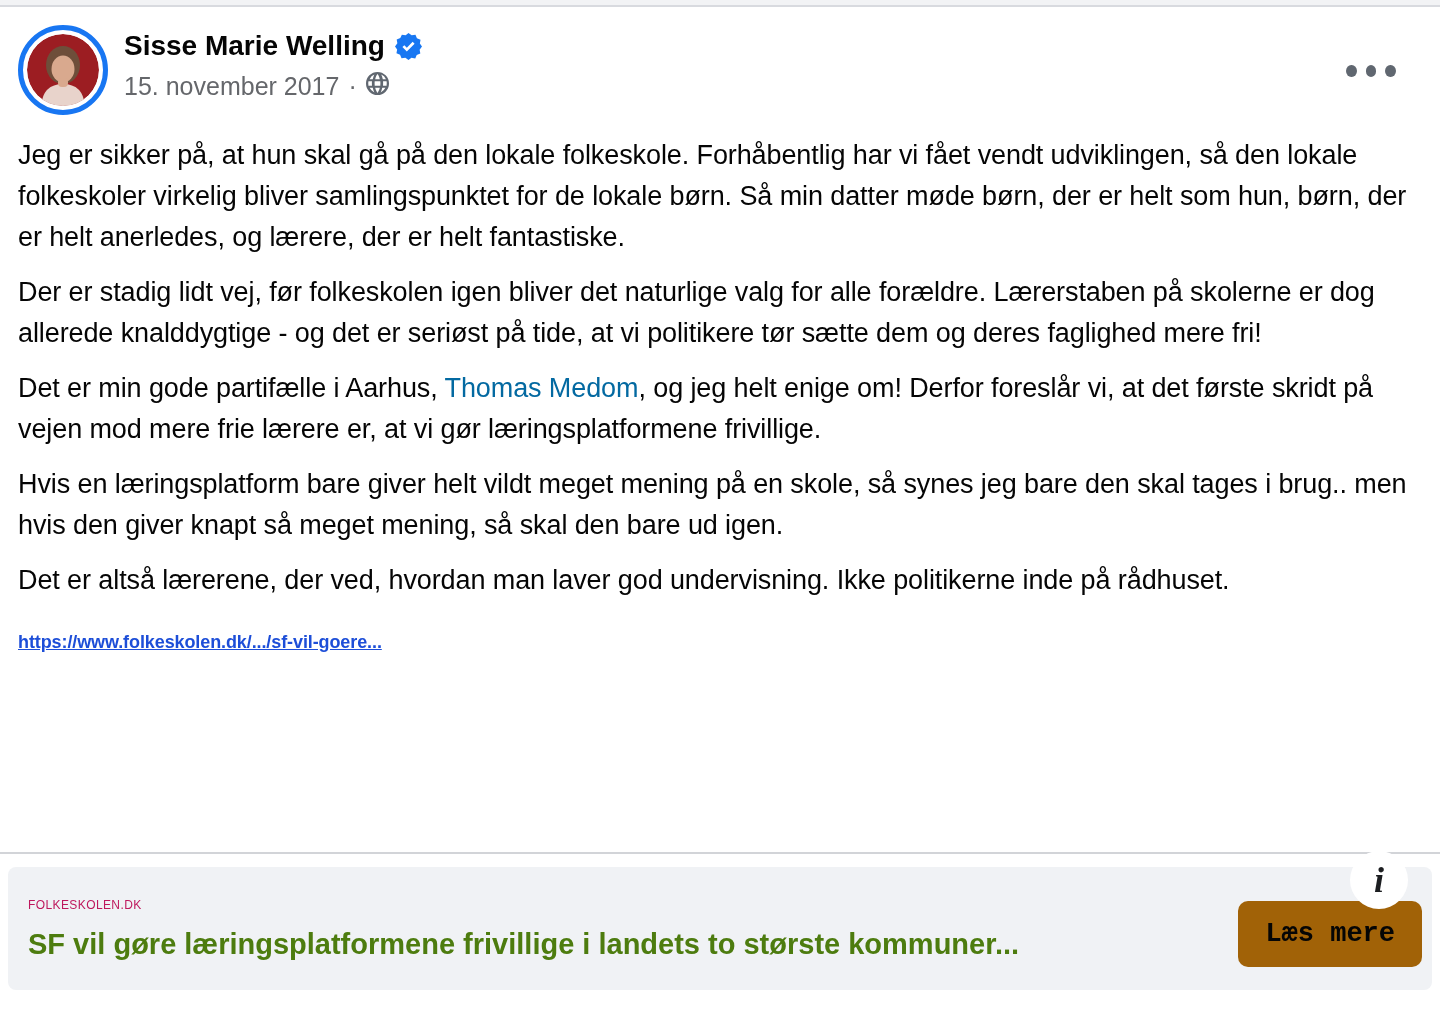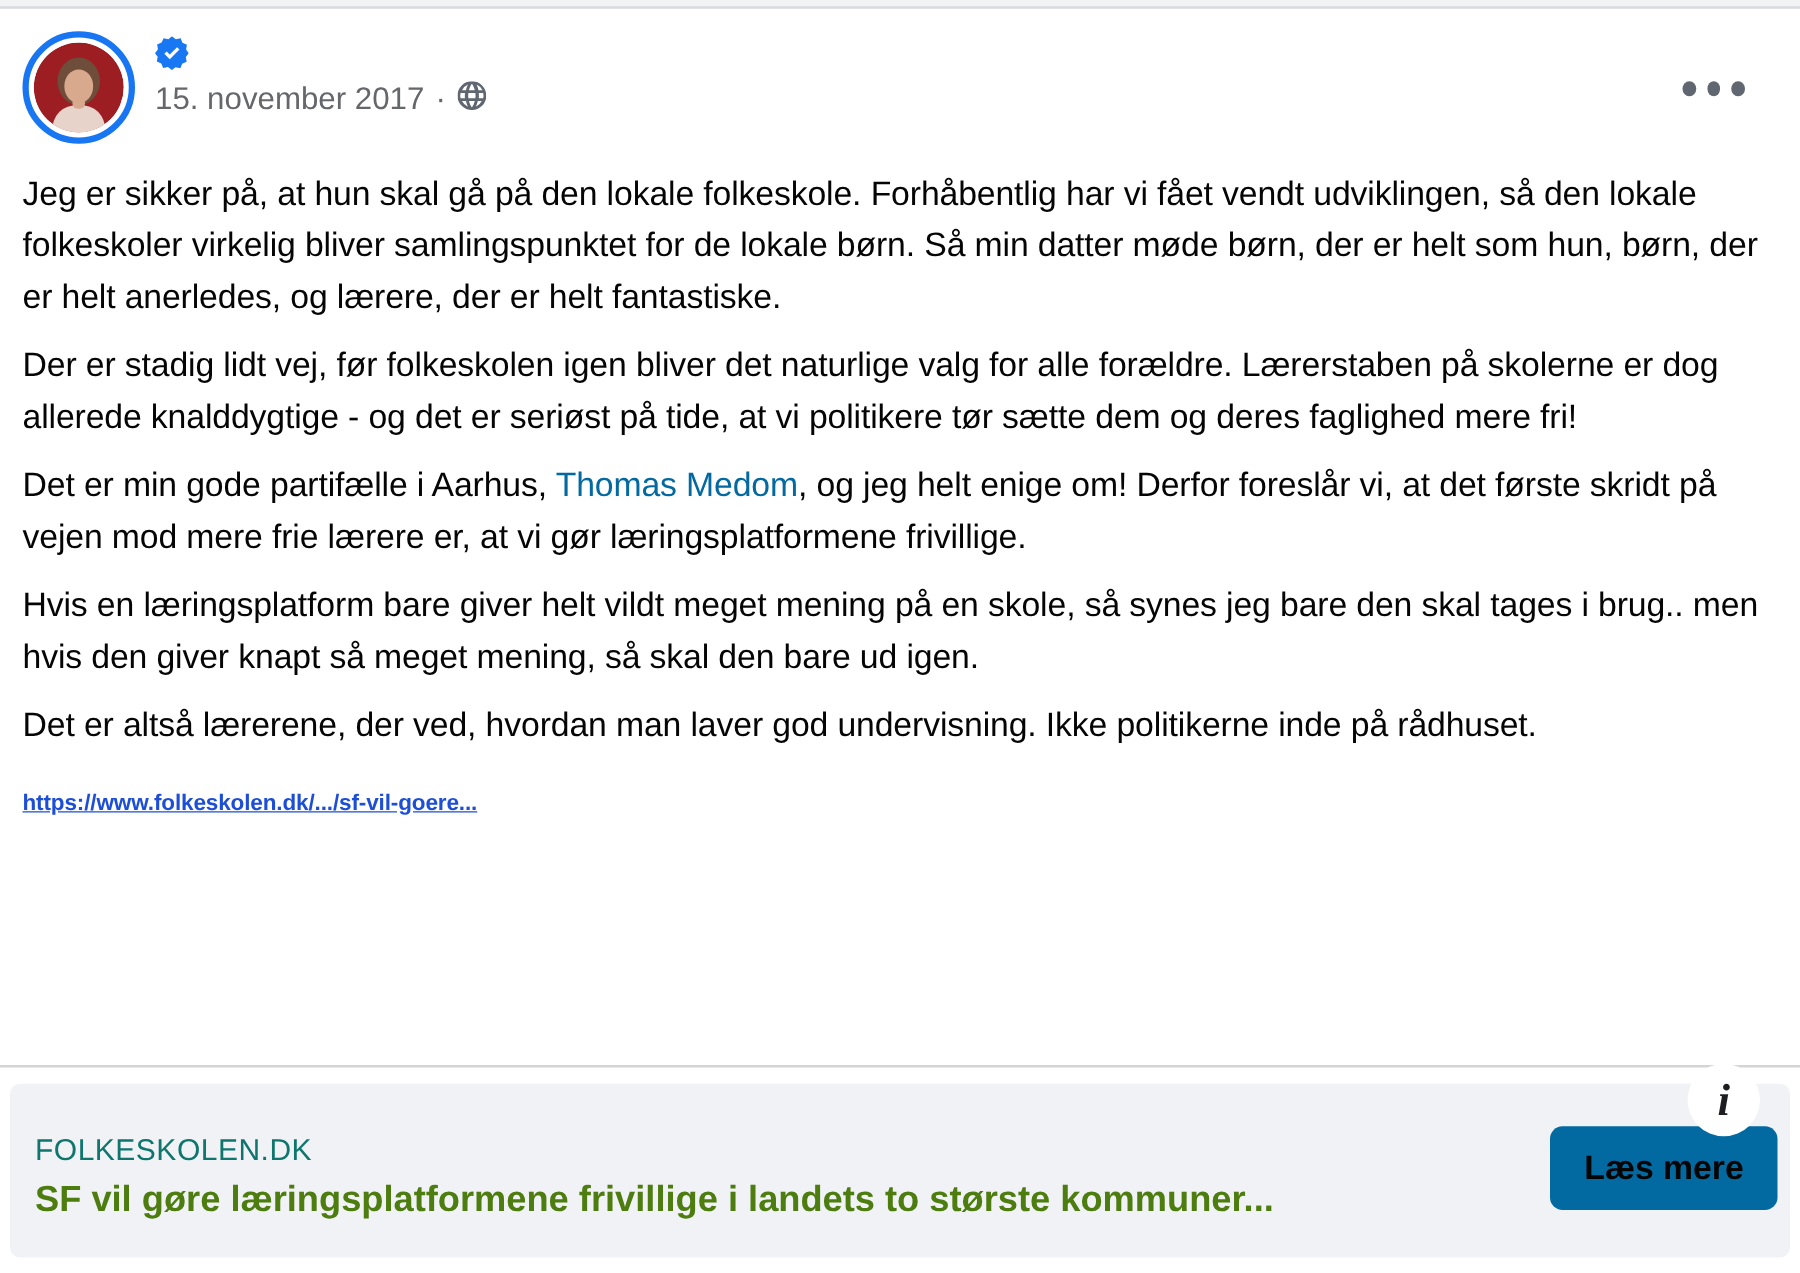--- a/index.html
+++ b/index.html
@@ -52,26 +52,26 @@
 
   
   .attachment { position: absolute; left: 0; right: 0; top: 852px; }
   .attachment-divider { height: 2px; background: #d2d4d8; }
   .link-card {
     position: relative; margin: 13px 8px 0 8px;
     background: #f0f2f5; border-radius: 8px;
     padding: 26px 240px 28px 20px;
     cursor: pointer;
   }
-  .link-domain { font-size: 24px; line-height: 24px; color: #0f766e; letter-spacing: 0.4px; margin-top: 16px; }
+  .link-domain { font-size: 12px; line-height: 24px; color: #be185d; letter-spacing: 0.4px; }
   .link-title { margin-top: 9px; font-size: 29px; line-height: 36px; font-weight: bold; color: #4d7c0f; }
   .read-more-btn {
     position: absolute; right: 10px; top: 34px;
-    background: #0369a1; border: none; border-radius: 10px;
-    font-family: Liberation Sans, sans-serif;
+    background: #a16207; border: none; border-radius: 10px;
+    font-family: Liberation Mono, monospace;
     font-size: 27px; font-weight: bold; color: #050505;
     padding: 18px 27px; cursor: pointer;
   }
   .info-circle {
     position: absolute; right: 24px; top: -16px;
     width: 58px; height: 58px; border-radius: 50%;
     background: #ffffff; border: none;
     display: flex; align-items: center; justify-content: center;
     cursor: pointer;
   }
@@ -93,20 +93,21 @@
       <svg class="avatar-photo" viewBox="0 0 72 72" aria-hidden="true">
         <circle cx="36" cy="36" r="36" fill="#9c1d22"></circle>
         <ellipse cx="36" cy="31" rx="17" ry="19" fill="#6e4e3a"></ellipse>
         <ellipse cx="36" cy="35" rx="11.5" ry="13.5" fill="#d9a98e"></ellipse>
         <path d="M14 72 Q16 50 36 50 Q56 50 58 72 Z" fill="#e8d3cb"></path>
         <rect x="31" y="44" width="10" height="9" rx="4" fill="#d9a98e"></rect>
       </svg>
     </div>
     <div class="header-info">
       <div class="name-row">
+        <span class="name">Sisse Marie Welling</span>
         <svg class="badge" viewBox="0 0 24 24" aria-hidden="true">
           <path fill="#1877f2" d="M12 0l2.8 2.1 3.4-.6 1.3 3.2 3.2 1.3-.6 3.4L24 12l-2.1 2.8.6 3.4-3.2 1.3-1.3 3.2-3.4-.6L12 24l-2.8-2.1-3.4.6-1.3-3.2-3.2-1.3.6-3.4L0 12l2.1-2.8-.6-3.4 3.2-1.3L6.1 1.5l3.4.6L12 0z"></path>
           <path fill="#ffffff" d="M10.5 16.4 6.6 12.5l1.7-1.7 2.2 2.2 5.2-5.2 1.7 1.7-6.9 6.9z"></path>
         </svg>
       </div>
       <div class="date-row">
         <span>15. november 2017</span>
         <span>·</span>
         <svg class="globe" viewBox="0 0 16 16" aria-hidden="true">
           <path fill="#606770" d="M8 0a8 8 0 1 0 0 16A8 8 0 0 0 8 0zm5.9 5h-2.2c-.25-1.2-.62-2.3-1.1-3.2A6.65 6.65 0 0 1 13.9 5zM8 1.4c.7.95 1.3 2.15 1.6 3.6H6.4C6.7 3.55 7.3 2.35 8 1.4zM1.7 9.5a6.7 6.7 0 0 1 0-3h2.45a14.6 14.6 0 0 0 0 3H1.7zm.8 1.5h2.2c.25 1.2.62 2.3 1.1 3.2A6.65 6.65 0 0 1 2.5 11zm2.2-6H2.5a6.65 6.65 0 0 1 3.3-3.2c-.48.9-.85 2-1.1 3.2zM8 14.6c-.7-.95-1.3-2.15-1.6-3.6h3.2c-.3 1.45-.9 2.65-1.6 3.6zm1.95-5.1h-3.9a12.9 12.9 0 0 1 0-3h3.9a12.9 12.9 0 0 1 0 3zm.25 4.7c.48-.9.85-2 1.1-3.2h2.2a6.65 6.65 0 0 1-3.3 3.2zm1.65-4.7a14.6 14.6 0 0 0 0-3h2.45a6.7 6.7 0 0 1 0 3h-2.45z"></path>

